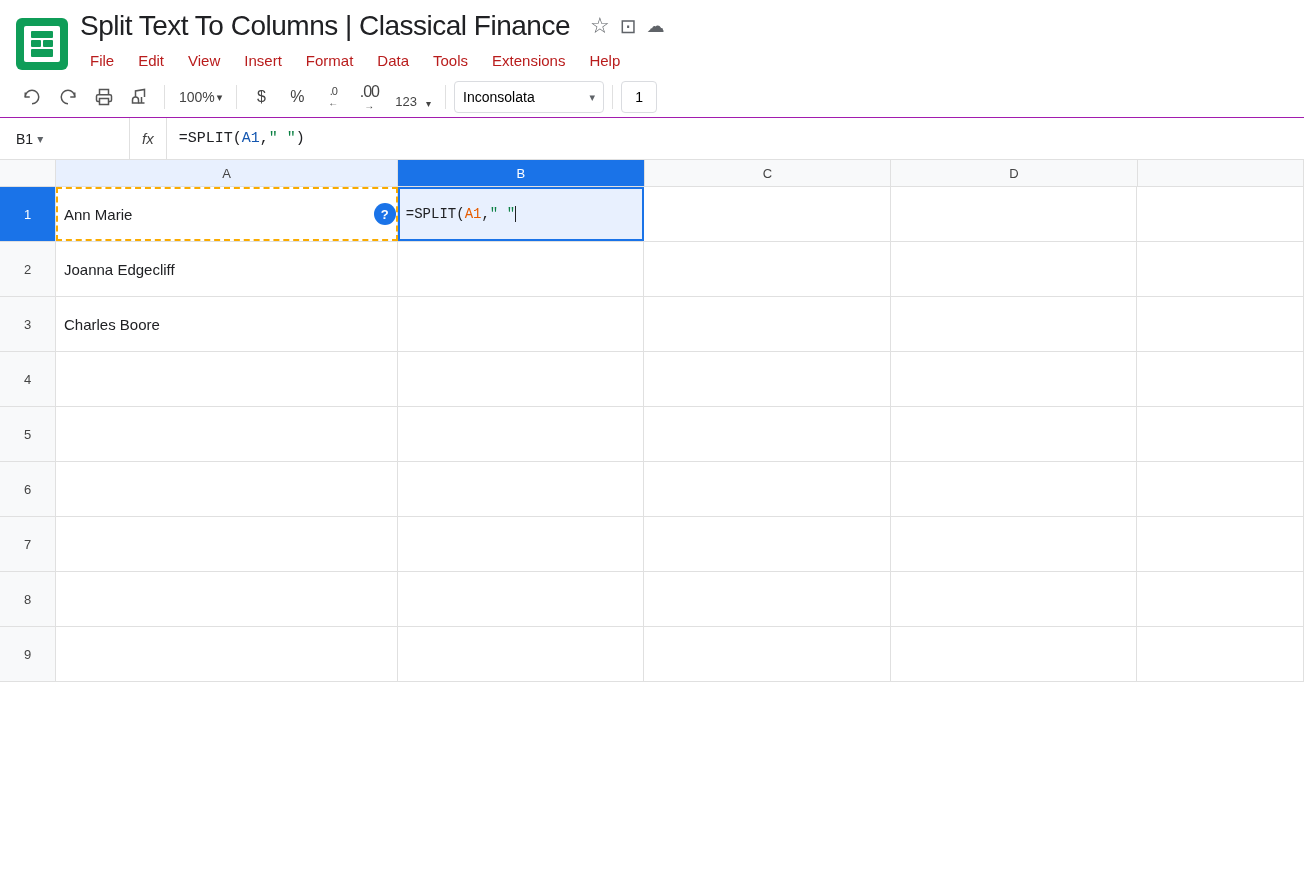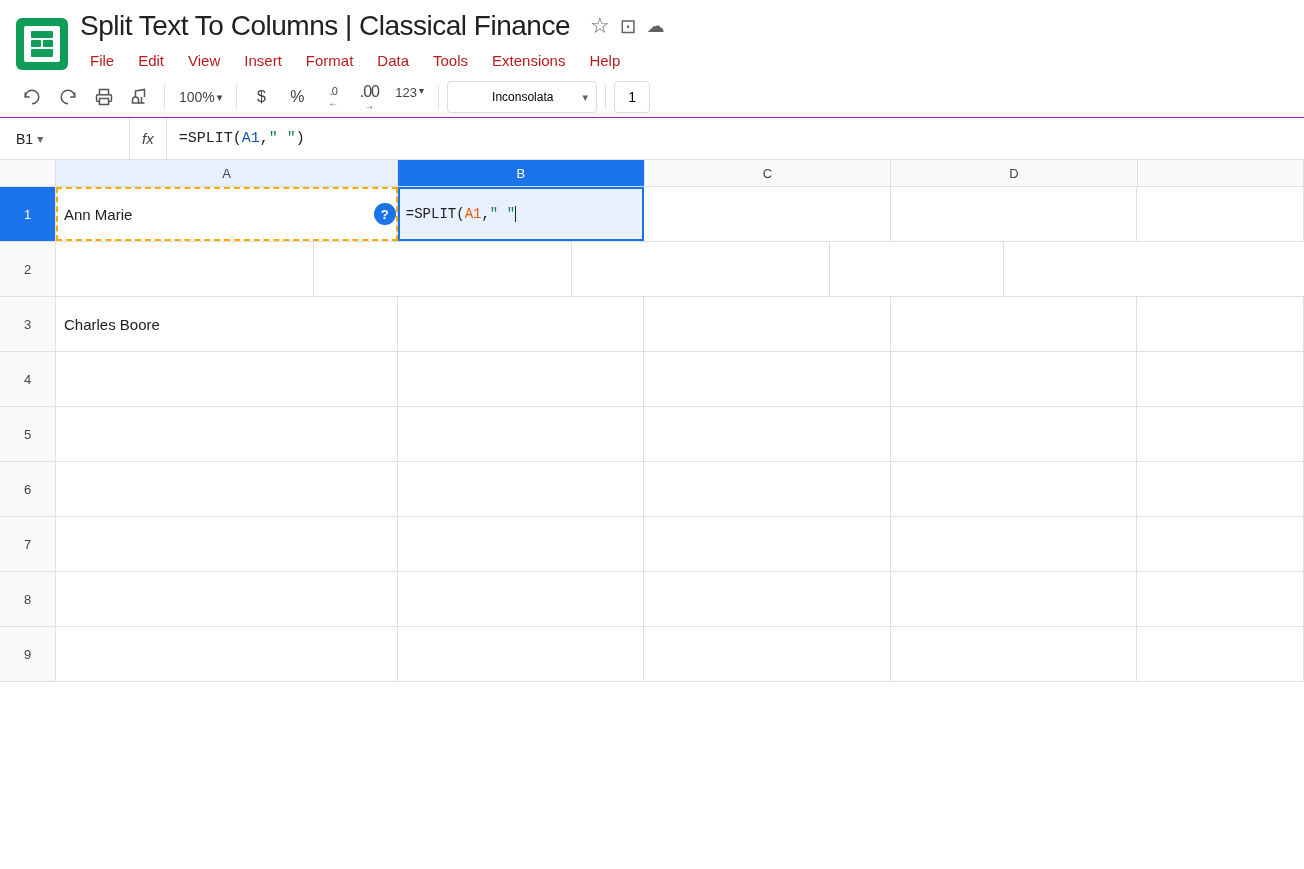--- a/index.html
+++ b/index.html
@@ -324,27 +324,27 @@
   <div class="toolbar-btn toolbar-currency">$</div>
   <div class="toolbar-btn toolbar-percent">%</div>
   <div class="toolbar-btn" style="font-size:13px; gap:1px; display:flex; flex-direction:column; align-items:center; line-height:1;">
     <span style="font-size:11px; letter-spacing:-1px;">.0</span>
     <span style="font-size:10px;">←</span>
   </div>
   <div class="toolbar-btn" style="font-size:13px; gap:1px; display:flex; flex-direction:column; align-items:center; line-height:1;">
     <span style="font-size:16px; letter-spacing:-1px;">.00</span>
     <span style="font-size:10px;">→</span>
   </div>
-  <div class="toolbar-btn" style="font-size:13px; display:flex; align-items:flex-start; gap:2px;">
+  <div class="toolbar-btn" style="font-size:13px; display:flex; align-items:flex-end; gap:9px;">
     <span>123</span>
     <span style="font-size:10px;">▾</span>
   </div>
   <div class="toolbar-divider"></div>
   <div class="font-selector">
-    <span style="flex:1; font-size:12px;margin-left:36px;">Inconsolata</span>
+    <span style="flex:1; font-size:14px;">Inconsolata</span>
     <span style="font-size:11px; color:#5f6368;">▾</span>
   </div>
   <div class="toolbar-divider"></div>
   <div class="font-size-box">
     <span>1</span>
   </div>
 </div>
 
 <div class="formula-bar">
   <div class="cell-ref-box">
@@ -381,20 +381,23 @@
         <span>=SPLIT(</span><span class="formula-a1-inline">A1</span><span>,</span><span class="formula-str-inline">" "</span><span class="cell-cursor"></span>
       </span>
     </div>
     <div class="grid-cell col-c"></div>
     <div class="grid-cell col-d"></div>
     <div class="grid-cell col-e"></div>
   </div>
 
   <div class="grid-row">
     <div class="row-num">2</div>
+    <div class="grid-cell col-a">
+      <span>Joanna Edgecliff</span>
+    </div>
     <div class="grid-cell col-b"></div>
     <div class="grid-cell col-c"></div>
     <div class="grid-cell col-d"></div>
     <div class="grid-cell col-e"></div>
   </div>
 
   <div class="grid-row">
     <div class="row-num">3</div>
     <div class="grid-cell col-a">
       <span>Charles Boore</span>

